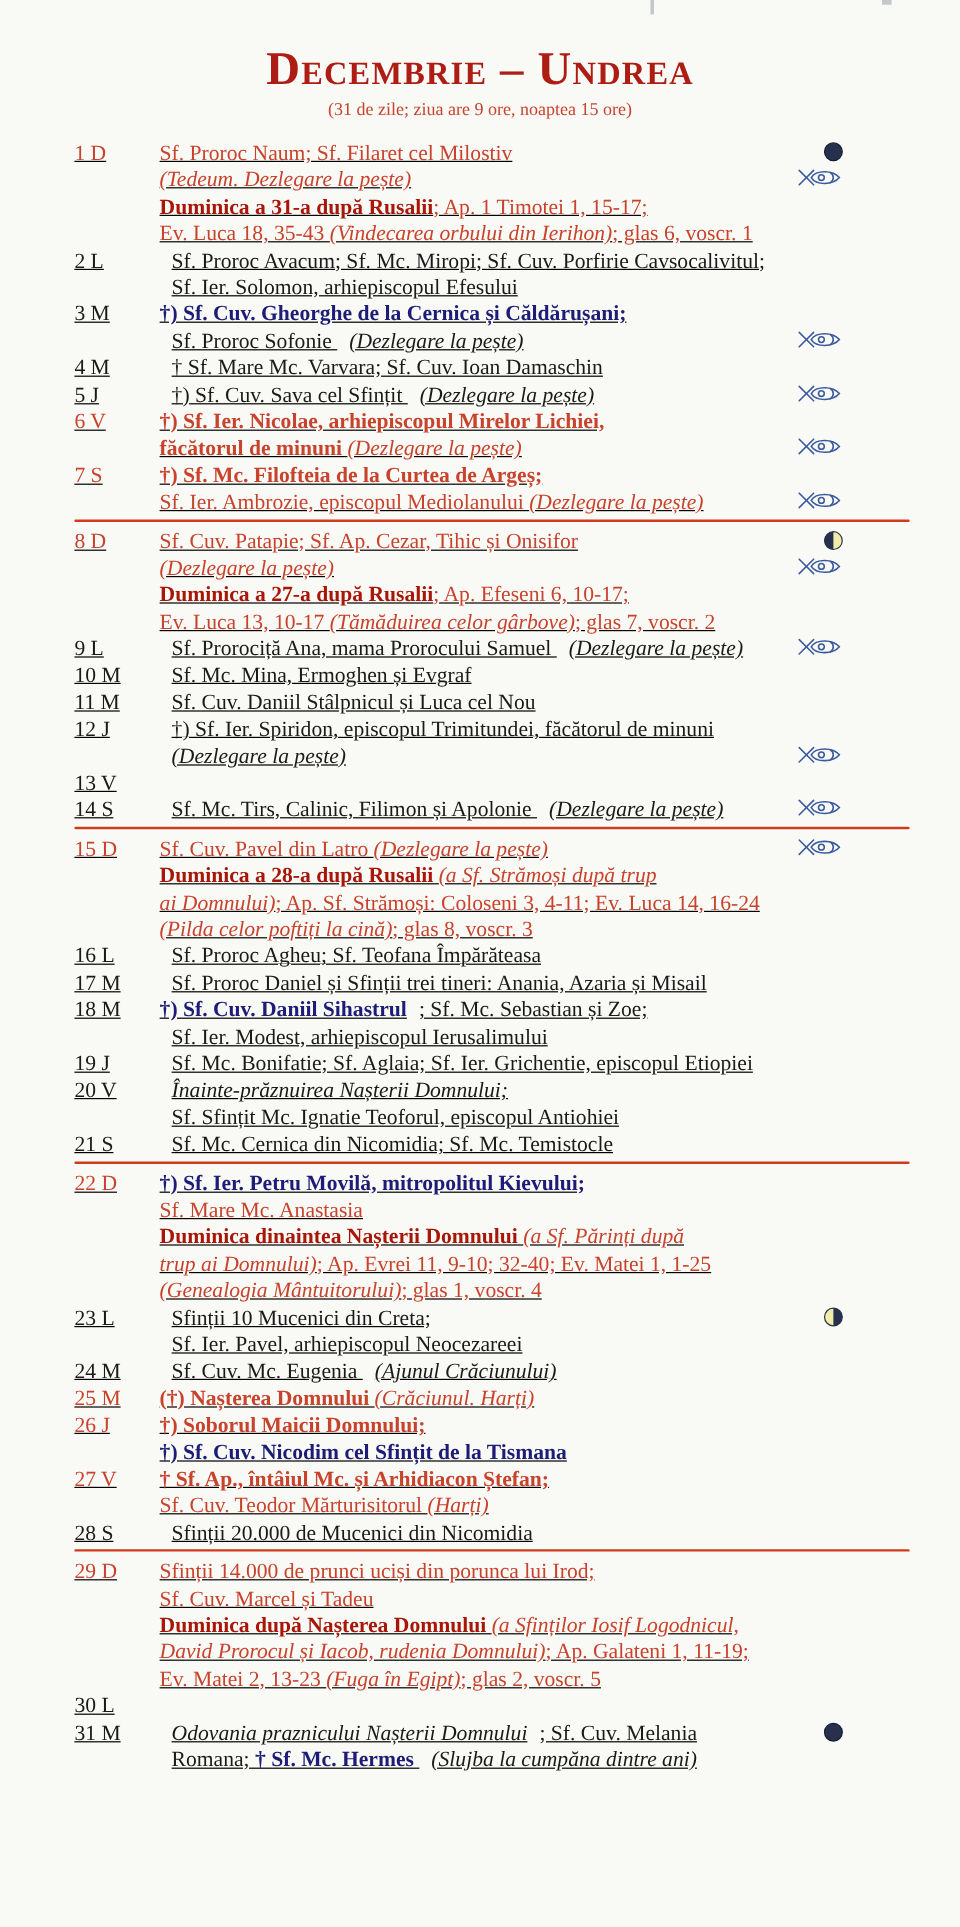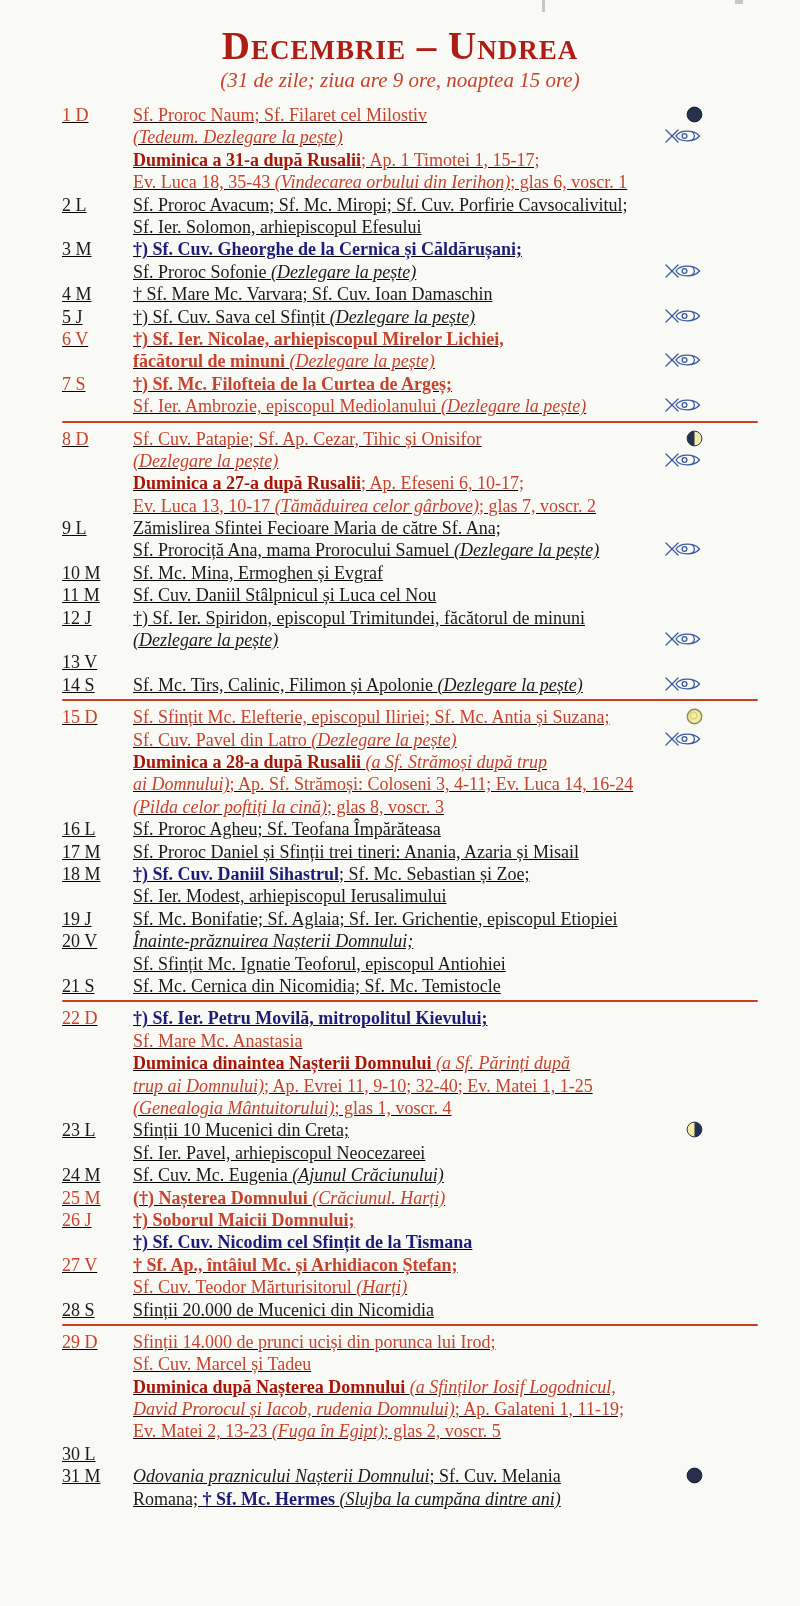--- a/index.html
+++ b/index.html
@@ -1,35 +1,35 @@
 <!DOCTYPE html>
 <html><head>
 <meta charset="utf-8">
 <style>
   html,body { margin:0; padding:0; background:#e8e8e6; }
   .page {
     position:relative; width:800px; height:1606px; margin:0 auto;
     background:var(--bg,#f9f9f6); overflow:hidden;
     font-family:"Liberation Serif","DejaVu Serif",serif;
   }
-  .header { text-align:center; padding-top:24px; }
+  .header { text-align:center; padding-top:36px; }
   .title {
     font-variant:small-caps; font-weight:bold; font-size:39px; line-height:44px;
     letter-spacing:1px; color:var(--title,#ae1d13);
   }
-  .subtitle { font-style:italic; font-size:21px; line-height:24px; color:var(--red,#c8432c); }
+  .subtitle { font-size:15px; line-height:24px; color:var(--red,#c8432c); }
   .days { padding:12px 42px 0 62px;text-decoration:underline; }
   .day-row { display:flex; }
   .day-label { flex:none; width:71px; font-size:18px; line-height:22.4px; color:var(--black,#1a1a1a); }
   .day-row.red .day-label { color:var(--red,#c8432c); }
   .day-lines { width:625px; }
   .day-line { position:relative; white-space:nowrap; font-size:18px; line-height:22.4px; height:22.4px; }
   .seg.b { font-weight:bold; }
   .seg.i { font-style:italic; }
-  .c-k { color:var(--black,#1a1a1a); }
+  .c-k { color:var(--black,#1a1a1a);margin-left:10px; }
   .c-r { color:var(--red,#c8432c); }
   .c-m { color:var(--maroon,#a81608); }
   .c-n { color:var(--navy,#1d1d78);text-align:center; }
   .line-icon { position:absolute; display:block; }
   .line-icon.fish { right:52px; top:1px; width:42px; height:19px; }
   .line-icon.moon { right:55px; top:2px; width:17px; height:17px; }
   .week-separator { height:2px; background:var(--separator,#cf3c1c); margin:3px 0 5px 0; border-radius:1px; }
   .artifact { position:absolute; background:#9aa0a8; opacity:.55; }
   .artifact.a1 { left:542px; top:0; width:3px; height:12px; }
   .artifact.a2 { left:735px; top:0; width:8px; height:4px; }
@@ -153,21 +153,20 @@
                   <path d="M28 4.8 C31.2 6.8 31.2 11.2 28 13.2"></path>
                 </g>
               </svg></span></div>
           <div class="day-line"><span class="seg c-m b">Duminica a 27-a după Rusalii</span><span class="seg c-r">; Ap. Efeseni 6, 10-17;</span></div>
           <div class="day-line"><span class="seg c-r">Ev. Luca 13, 10-17 </span><span class="seg c-r i">(Tămăduirea celor gârbove)</span><span class="seg c-r">; glas 7, voscr. 2</span></div>
         </div>
       </div>
       <div class="day-row">
         <div class="day-label">9 L</div>
         <div class="day-lines">
-          <div class="day-line"><span class="seg c-k">Zămislirea Sfintei Fecioare Maria de către Sf. Ana;</span></div>
           <div class="day-line"><span class="seg c-k">Sf. Prorociță Ana, mama Prorocului Samuel </span><span class="seg c-k i">(Dezlegare la pește)</span><span class="line-icon fish"><svg viewBox="0 0 40 18" width="40" height="18">
                 <g fill="none" stroke="#3a5a9e" stroke-width="1.3" stroke-linecap="round">
                   <path d="M2 3 L14 15"></path>
                   <path d="M2 15 L14 3"></path>
                   <path d="M12 9 C16 2.5 30 2.5 35.5 9 C30 15.5 16 15.5 12 9 Z"></path>
                   <circle cx="20.5" cy="9" r="2.4"></circle>
                   <path d="M28 4.8 C31.2 6.8 31.2 11.2 28 13.2"></path>
                 </g>
               </svg></span></div>
         </div>
@@ -213,24 +212,20 @@
                   <circle cx="20.5" cy="9" r="2.4"></circle>
                   <path d="M28 4.8 C31.2 6.8 31.2 11.2 28 13.2"></path>
                 </g>
               </svg></span></div>
         </div>
       </div>
       <div class="week-separator"></div>
       <div class="day-row red">
         <div class="day-label">15 D</div>
         <div class="day-lines">
-          <div class="day-line"><span class="seg c-r">Sf. Sfințit Mc. Elefterie, episcopul Iliriei; Sf. Mc. Antia și Suzana;</span><span class="line-icon moon"><svg viewBox="0 0 17 17" width="17" height="17">
-                <circle cx="8.5" cy="8.5" r="7.2" fill="#f2eca8" stroke="#8e8c46" stroke-width="1.4"></circle>
-                <circle cx="7.5" cy="7.5" r="3.4" fill="none" stroke="#d9d27e" stroke-width="1.4"></circle>
-              </svg></span></div>
           <div class="day-line"><span class="seg c-r">Sf. Cuv. Pavel din Latro </span><span class="seg c-r i">(Dezlegare la pește)</span><span class="line-icon fish"><svg viewBox="0 0 40 18" width="40" height="18">
                 <g fill="none" stroke="#3a5a9e" stroke-width="1.3" stroke-linecap="round">
                   <path d="M2 3 L14 15"></path>
                   <path d="M2 15 L14 3"></path>
                   <path d="M12 9 C16 2.5 30 2.5 35.5 9 C30 15.5 16 15.5 12 9 Z"></path>
                   <circle cx="20.5" cy="9" r="2.4"></circle>
                   <path d="M28 4.8 C31.2 6.8 31.2 11.2 28 13.2"></path>
                 </g>
               </svg></span></div>
           <div class="day-line"><span class="seg c-m b">Duminica a 28-a după Rusalii </span><span class="seg c-r i">(a Sf. Strămoși după trup</span></div>

